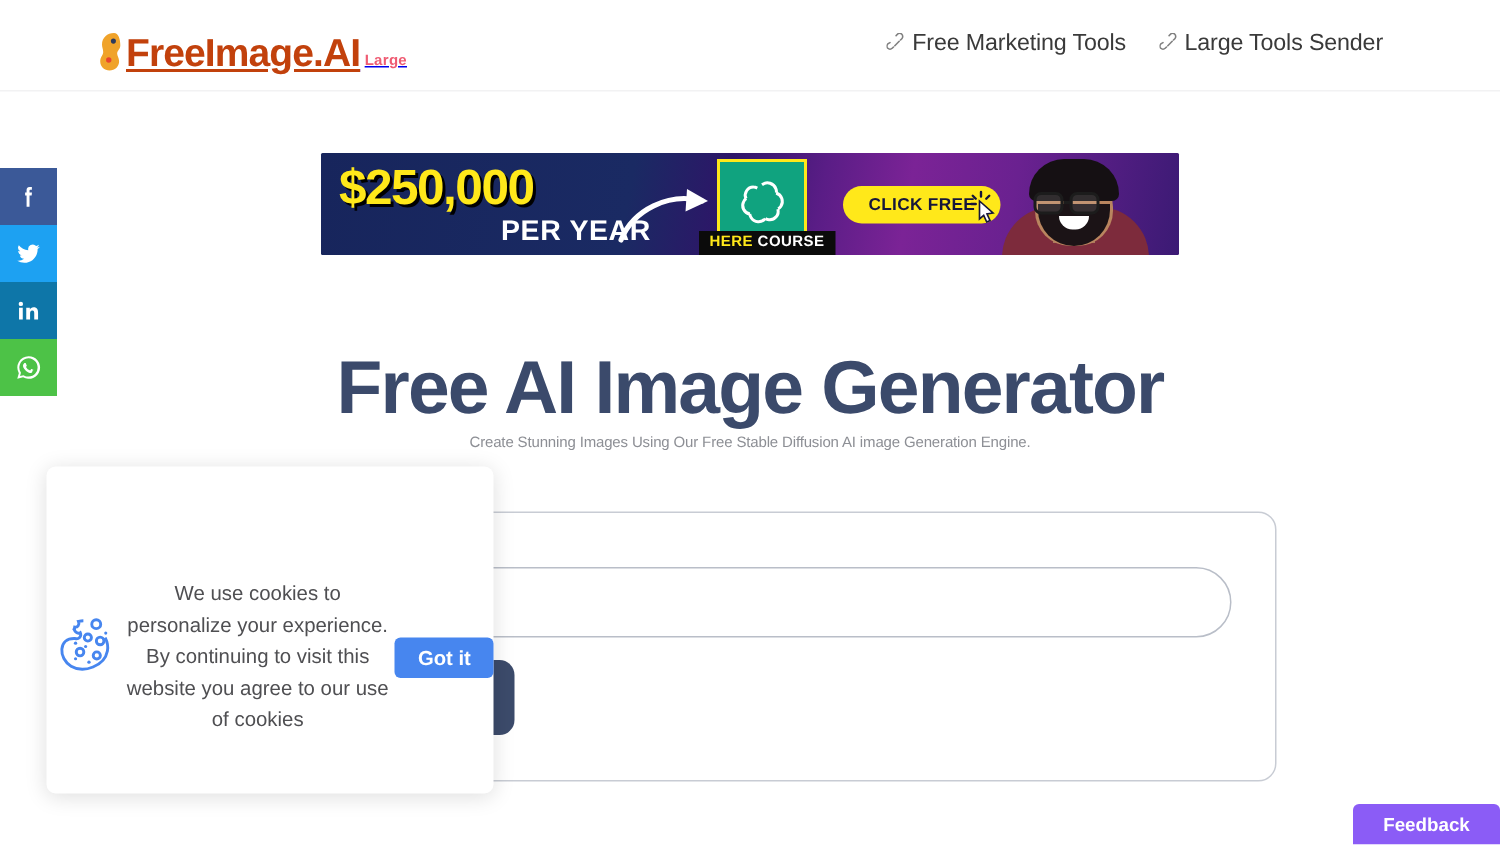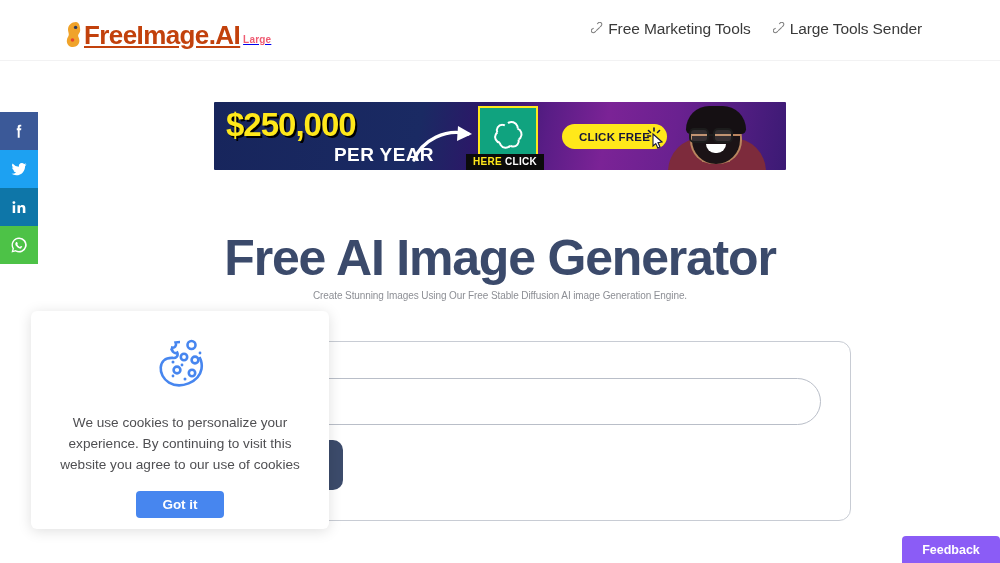--- a/index.html
+++ b/index.html
@@ -134,21 +134,21 @@
     font-family: "Liberation Sans", sans-serif; font-size: 14px; font-weight: 600;
     letter-spacing: .1px; cursor: pointer;
   }
   .gen-btn svg { width: 14px; height: 14px; fill: #fff; }
 
   
   .cookie {
     position: absolute; left: 31px; top: 311px; width: 298px; height: 218px;
     background: #fff; border-radius: 6px;
     box-shadow: 0 2px 14px rgba(0,0,0,0.13);
-    display: flex; flex-direction: column; align-items: center;
+    display: flex; flex-direction: row; align-items: center;
     padding-top: 21px; z-index: 40;
   }
   .cookie-icon { width: 66px; height: 66px; }
   .cookie-text {
     margin-top: 14px; width: 246px; text-align: center;
     font-size: 13.6px; line-height: 21px; color: #4f4f52;
   }
   .cookie-btn {
     margin-top: 16px; width: 88px; height: 27px; background: #4786ef;
     border: none; border-radius: 4px; color: #fff;
@@ -233,21 +233,21 @@
           <path d="M29.9 13.3c4 1.2 5.6 6 3.3 9.4-.5.7-1.1 1.3-1.9 1.7"></path>
           <path d="M31.1 24.6c1.2 4-2.2 8-6.3 7.5-.9-.1-1.7-.4-2.4-.9"></path>
           <path d="M22.3 31.3c-2.7 3.2-7.8 2.8-10-.8-.5-.8-.8-1.6-.9-2.5"></path>
           <path d="M11.5 28.1c-4.1-.7-6.3-5.3-4.3-8.9.4-.8 1-1.5 1.7-2"></path>
           <path d="M8.8 17.3c-1.8-3.8 1.1-8.2 5.3-8.1.9 0 1.8.3 2.6.7"></path>
         </g>
       </svg>
     </div>
     <div class="free-course">
       <span class="fc-free">HERE</span>
-      <span class="fc-course">CLICK</span>
+      <span class="fc-course">COURSE</span>
     </div>
     <div class="click-here">
       <span>CLICK FREE</span>
     </div>
     <svg class="cursor-ic" viewBox="0 0 22 24">
       <g stroke="#16163a" stroke-width="1.6" stroke-linecap="round">
         <path d="M8 2v3M2.5 4.5l2 2M13.5 4.5l-2 2M1.5 10h3"></path>
       </g>
       <path d="M7 8l9 8-4 .6 2 4.4-2.2 1-2-4.4L7 20z" fill="#fff" stroke="#16163a" stroke-width="1.1"></path>
     </svg>

